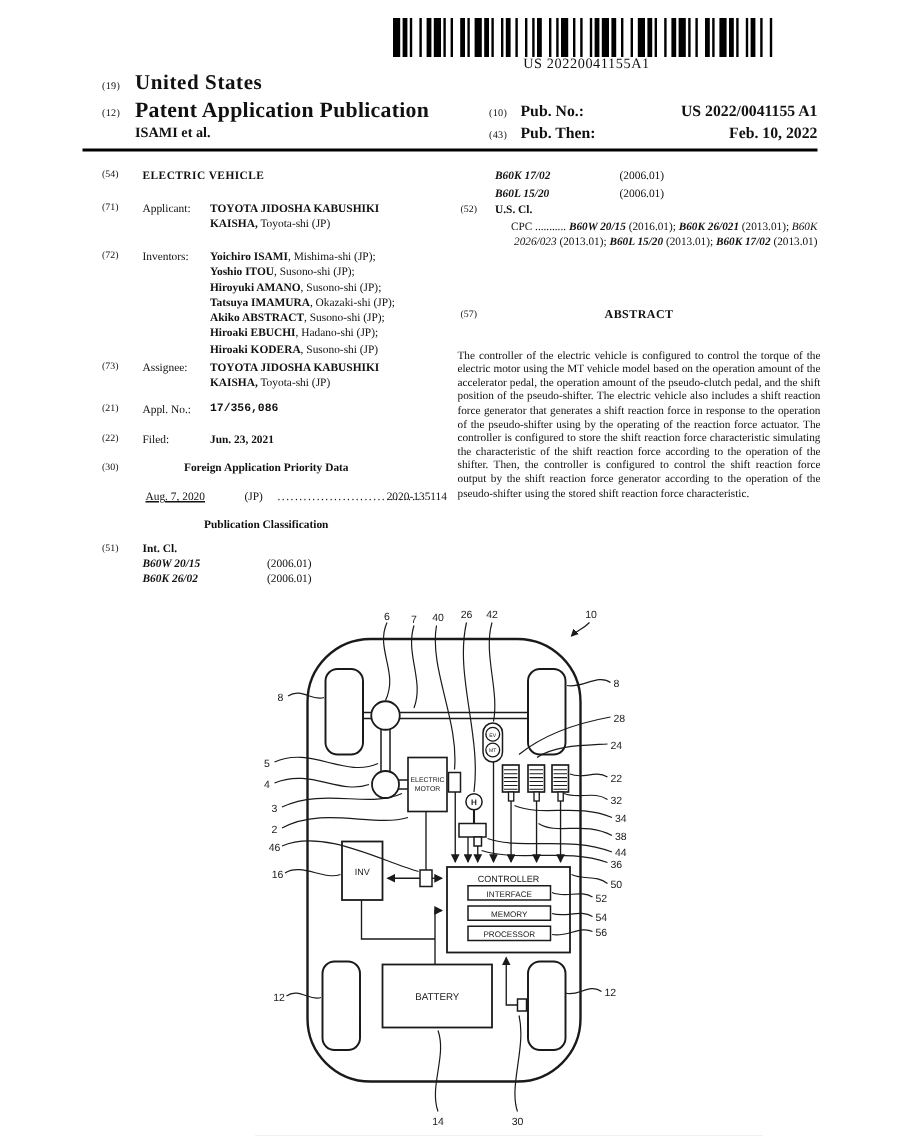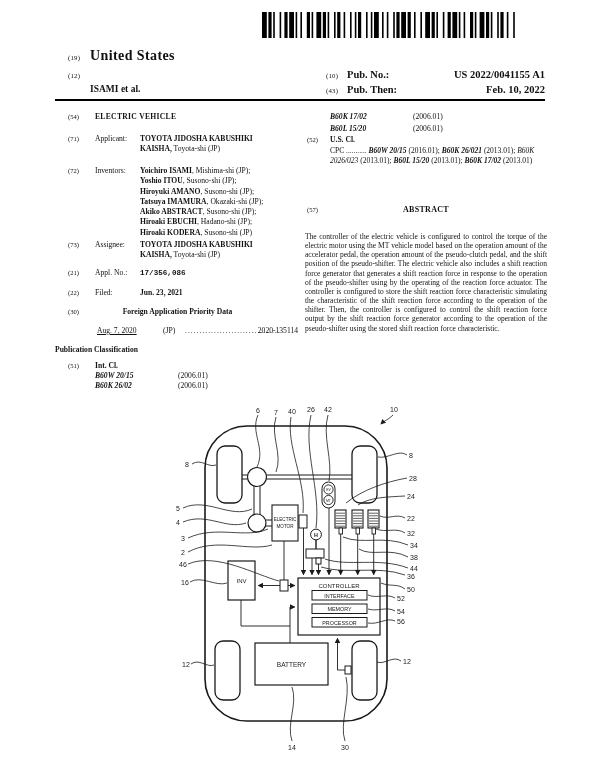--- a/index.html
+++ b/index.html
@@ -16,23 +16,23 @@
   .barcode-text{font-size:9.5px;letter-spacing:.4px;}
   
   .col{position:absolute;font-size:7.6px;line-height:10.3px;}
   .row{position:absolute;width:100%;}
   .rtag{position:absolute;left:13px;font-size:6.6px;}
   .rlabel{position:absolute;left:40px;}
   .rval{position:absolute;left:85px;}
   .b{font-weight:bold;}
   .bi{font-weight:bold;font-style:italic;}
   .it{font-style:italic;}
-  .center{}
+  .center{text-align:center;}
   .abstract{ text-align:justify;font-size:7.5px;line-height:9.15px;}
-  .cpcblock{font-size:7.5px;line-height:10px;}
+  .cpcblock{text-align:right;font-size:7.5px;line-height:10px;}
   
   svg text{font-family:"Liberation Sans", sans-serif;fill:#1a1a1a;}
   .ln{stroke:#1a1a1a;fill:none;}
   .bx{stroke:#1a1a1a;fill:#ffffff;}
 </style>
 </head>
 <body>
 
 <div class="page">
 
@@ -78,24 +78,26 @@
       <rect x="207.99999999999986" y="0" width="3.2" height="26" fill="#000"></rect>
       <rect x="212.79999999999984" y="0" width="1.6" height="26" fill="#000"></rect>
       <rect x="217.59999999999982" y="0" width="4.800000000000001" height="26" fill="#000"></rect>
       <rect x="223.99999999999983" y="0" width="3.2" height="26" fill="#000"></rect>
       <rect x="228.7999999999998" y="0" width="1.6" height="26" fill="#000"></rect>
       <rect x="235.19999999999982" y="0" width="1.6" height="26" fill="#000"></rect>
       <rect x="238.3999999999998" y="0" width="3.2" height="26" fill="#000"></rect>
       <rect x="244.79999999999978" y="0" width="1.6" height="26" fill="#000"></rect>
       <rect x="251.1999999999998" y="0" width="1.6" height="26" fill="#000"></rect>
     </svg>
+  <div class="abs barcode-text" style="left:262px;top:38px;width:258px;text-align:center;">US 20220041155A1</div>
 
   <span class="abs tagnum" style="left:68px;top:54px;">(19)</span>
   <span class="abs h-country" style="left:90px;top:48px;">United States</span>
   <span class="abs tagnum" style="left:68px;top:72px;">(12)</span>
+  <span class="abs h-doctype" style="left:90px;top:66px;">Patent Application Publication</span>
   <span class="abs h-authors" style="left:90px;top:84px;">ISAMI et al.</span>
 
   <span class="abs tagnum" style="left:326px;top:72px;">(10)</span>
   <span class="abs h-right" style="left:347px;top:69px;">Pub. No.:</span>
   <span class="abs h-right" style="right:55px;top:69px;">US 2022/0041155 A1</span>
   <span class="abs tagnum" style="left:326px;top:87px;">(43)</span>
   <span class="abs h-right" style="left:347px;top:84px;">Pub. Then:</span>
   <span class="abs h-right" style="right:55px;top:84px;">Feb. 10, 2022</span>
 
   <div class="rule" style="top:99px;"></div>

